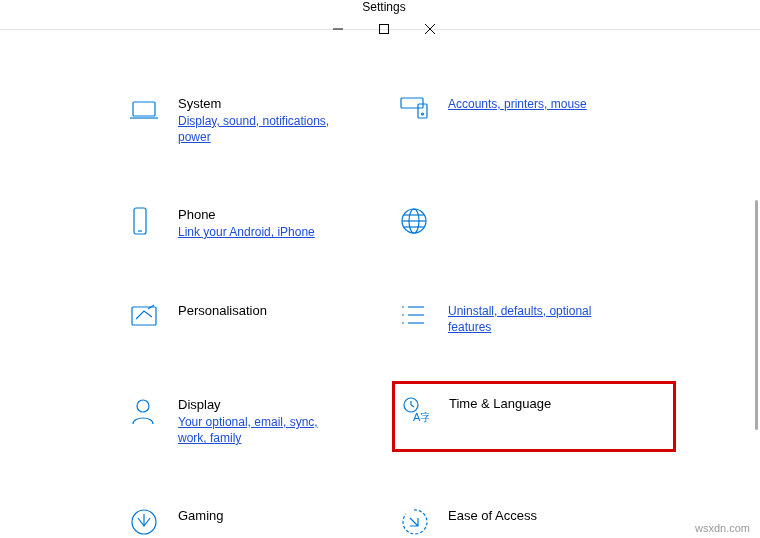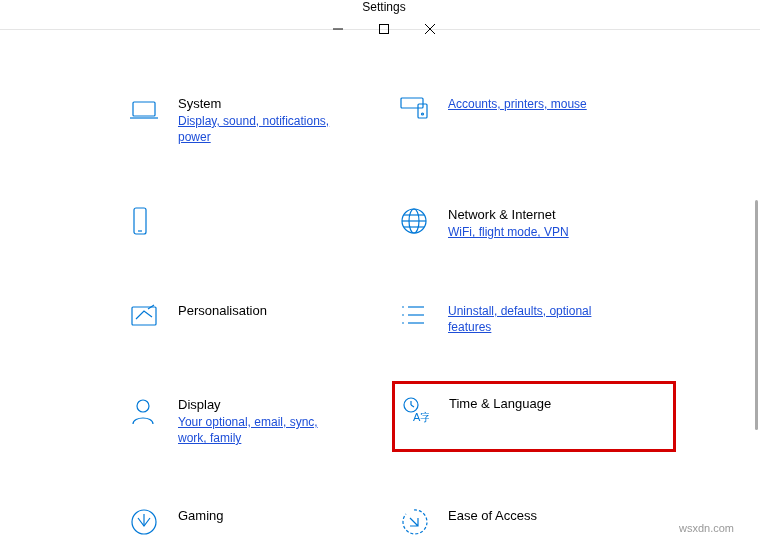--- a/index.html
+++ b/index.html
@@ -11,21 +11,21 @@
     .win-btn svg { stroke: #000; }
     .content { position: relative; height: 508px; padding: 60px 0 0 130px; }
     .grid { display: grid; grid-template-columns: 260px 260px; column-gap: 10px; row-gap: 50px; }
     .tile { display: flex; gap: 16px; cursor: pointer; padding: 6px 6px 6px 0; }
     .tile.highlight { border: 3px solid #d40000; padding: 12px 6px 18px 6px; margin-top:-10px; margin-left:-8px; margin-right:-16px;}
     .icon-box { width: 32px; height: 32px; display: flex; align-items: flex-start; flex-shrink: 0; }
     .icon-box svg { stroke: #0078d7; fill: none; stroke-width: 1.2; }
     .tile-text { display: flex; flex-direction: column; }
     .tile-title { font-size: 13px; color: #000; margin-bottom: 2px; }
     .tile-desc { font-size: 12px; color: #1d4ed8; line-height: 1.35; max-width: 170px; text-decoration: underline; }
-    .footer-note { position: absolute; bottom: 4px; right: 26px; font-size: 11px; color: #999; }
+    .footer-note { position: absolute; bottom: 4px; right: 10px; font-size: 11px; color: #999; }
     .scrollbar-indicator { position: absolute; right: 2px; top: 170px; width: 3px; height: 230px; background: #aaa; border-radius: 2px; }
   </style>
 </head>
 <body>
 
 <div class="titlebar">
   <span class="titlebar-title">Settings</span>
   <div class="window-controls">
     <button class="win-btn">
       <svg width="10" height="10">
@@ -75,35 +75,35 @@
       </div>
     </div>
 
     <div class="tile">
       <div class="icon-box">
         <svg width="20" height="30" viewBox="0 0 20 30">
             <rect x="4" y="1" width="12" height="26" rx="2"></rect>
             <line x1="8" y1="24" x2="12" y2="24"></line>
           </svg>
       </div>
+      <div class="tile-text">
+        <div class="tile-title">Phone</div>
+        <div class="tile-desc">Link your Android, iPhone</div>
+      </div>
     </div>
 
     <div class="tile">
       <div class="icon-box">
         <svg width="28" height="28" viewBox="0 0 28 28">
             <circle cx="14" cy="14" r="12"></circle>
             <ellipse cx="14" cy="14" rx="5" ry="12"></ellipse>
             <line x1="2" y1="14" x2="26" y2="14"></line>
             <line x1="4" y1="8" x2="24" y2="8"></line>
             <line x1="4" y1="20" x2="24" y2="20"></line>
           </svg>
-      </div>
-      <div class="tile-text">
-        <div class="tile-title">Network &amp; Internet</div>
-        <div class="tile-desc">WiFi, flight mode, VPN</div>
       </div>
     </div>
 
     <div class="tile">
       <div class="icon-box">
         <svg width="28" height="26" viewBox="0 0 28 26">
             <rect x="2" y="4" width="24" height="18" rx="1"></rect>
             <path d="M6 16 L14 8 L22 14"></path>
             <line x1="18" y1="6" x2="24" y2="2"></line>
           </svg>

